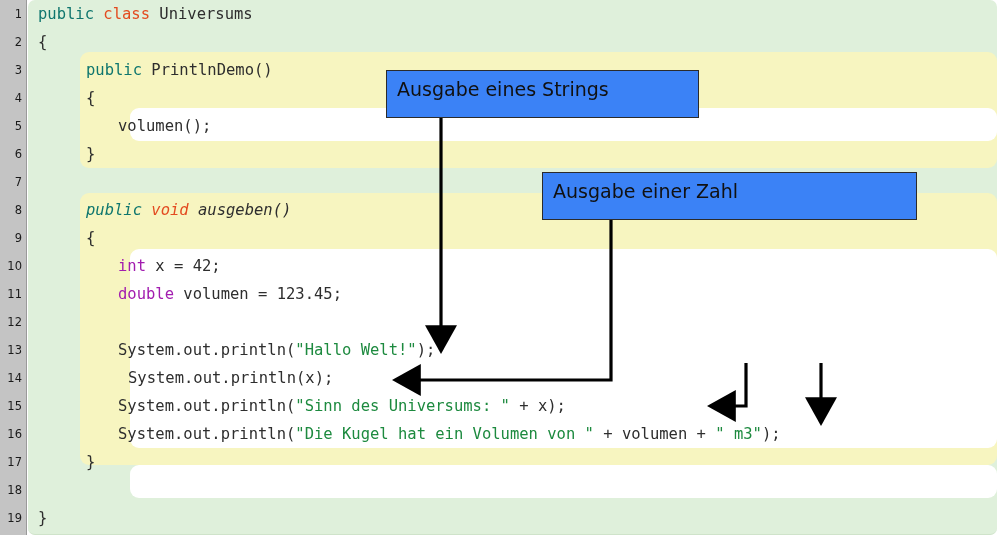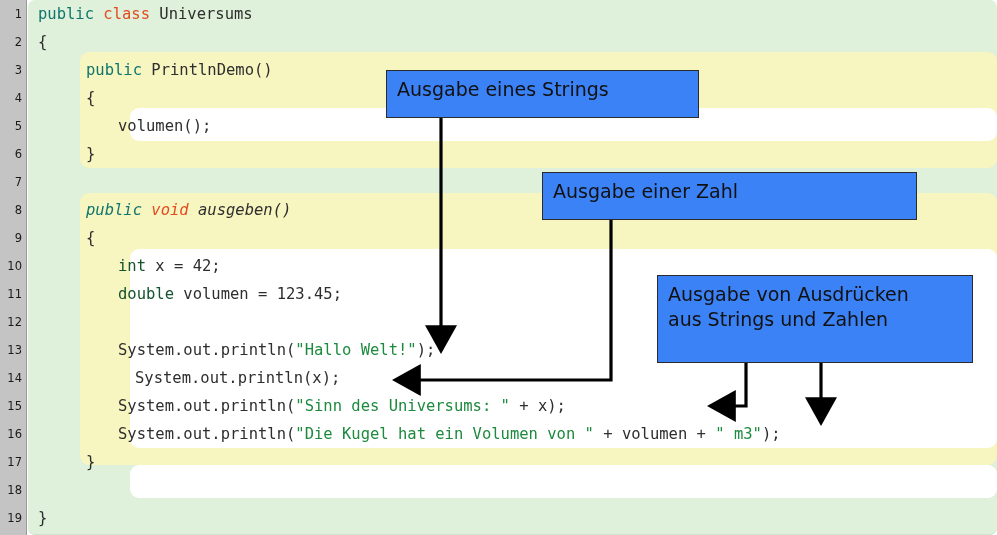--- a/index.html
+++ b/index.html
@@ -64,21 +64,21 @@
     height:28px;
     line-height:28px;
     white-space:pre;
     font-family:"DejaVu Sans Mono", monospace;
     font-size:15.5px;
     color:#2e2e2e;
     z-index:4;
   }
   .kw{color:#0f766e;}
   .kw2{color:#e34b20;}
-  .type{color:#14532d;}
+  .type{color:#a21caf;}
   .str{color:#1d8a3f;}
 
   
   .callout{
     position:absolute;
     background:#3b82f6;
     border:1px solid #2b2b2b;
     color:#111111;
     font-family:"DejaVu Sans", sans-serif;
     font-size:19px;
@@ -116,21 +116,21 @@
       <div class="code-line" style="top: 84px; left: 86px;"><span>{</span></div>
       <div class="code-line" style="top: 112px; left: 118px;"><span>volumen();</span></div>
       <div class="code-line" style="top: 140px; left: 86px;"><span>}</span></div>
       <div class="code-line" style="top: 168px; left: 118px;"><span></span></div>
       <div class="code-line" style="top: 196px; left: 86px; font-style: italic;"><span class="kw">public </span><span class="kw2">void </span><span>ausgeben()</span></div>
       <div class="code-line" style="top: 224px; left: 86px;"><span>{</span></div>
       <div class="code-line" style="top: 252px; left: 118px;"><span class="type">int</span><span> x = 42;</span></div>
       <div class="code-line" style="top: 280px; left: 118px;"><span class="type">double</span><span> volumen = 123.45;</span></div>
       <div class="code-line" style="top: 308px; left: 118px;"><span></span></div>
       <div class="code-line" style="top: 336px; left: 118px;"><span>System.out.println(</span><span class="str">"Hallo Welt!"</span><span>);</span></div>
-      <div class="code-line" style="top: 364px; left: 135px;"><span>System.out.println(x);</span></div>
+      <div class="code-line" style="top: 364px; left: 128px;"><span>System.out.println(x);</span></div>
       <div class="code-line" style="top: 392px; left: 118px;"><span>System.out.println(</span><span class="str">"Sinn des Universums: "</span><span> + x);</span></div>
       <div class="code-line" style="top: 420px; left: 118px;"><span>System.out.println(</span><span class="str">"Die Kugel hat ein Volumen von "</span><span> + volumen + </span><span class="str">" m3"</span><span>);</span></div>
       <div class="code-line" style="top: 448px; left: 86px;"><span>}</span></div>
       <div class="code-line" style="top: 476px; left: 118px;"><span></span></div>
       <div class="code-line" style="top: 504px; left: 38px;"><span>}</span></div>
     </div>
 
   <div class="gutter">
       <div class="gutter-num" style="top: 0px;">1</div>
       <div class="gutter-num" style="top: 28px;">2</div>
@@ -170,18 +170,14 @@
   </svg>
 
   <div class="callout" id="callout-1">
     <span>Ausgabe eines Strings</span>
   </div>
 
   <div class="callout" id="callout-2">
     <span>Ausgabe einer Zahl</span>
   </div>
 
-  <div class="callout" id="callout-3">
-    <div>Ausgabe von Ausdrücken</div>
-    <div>aus Strings und Zahlen</div>
-  </div>
 
 </div>
 
 </body></html>

